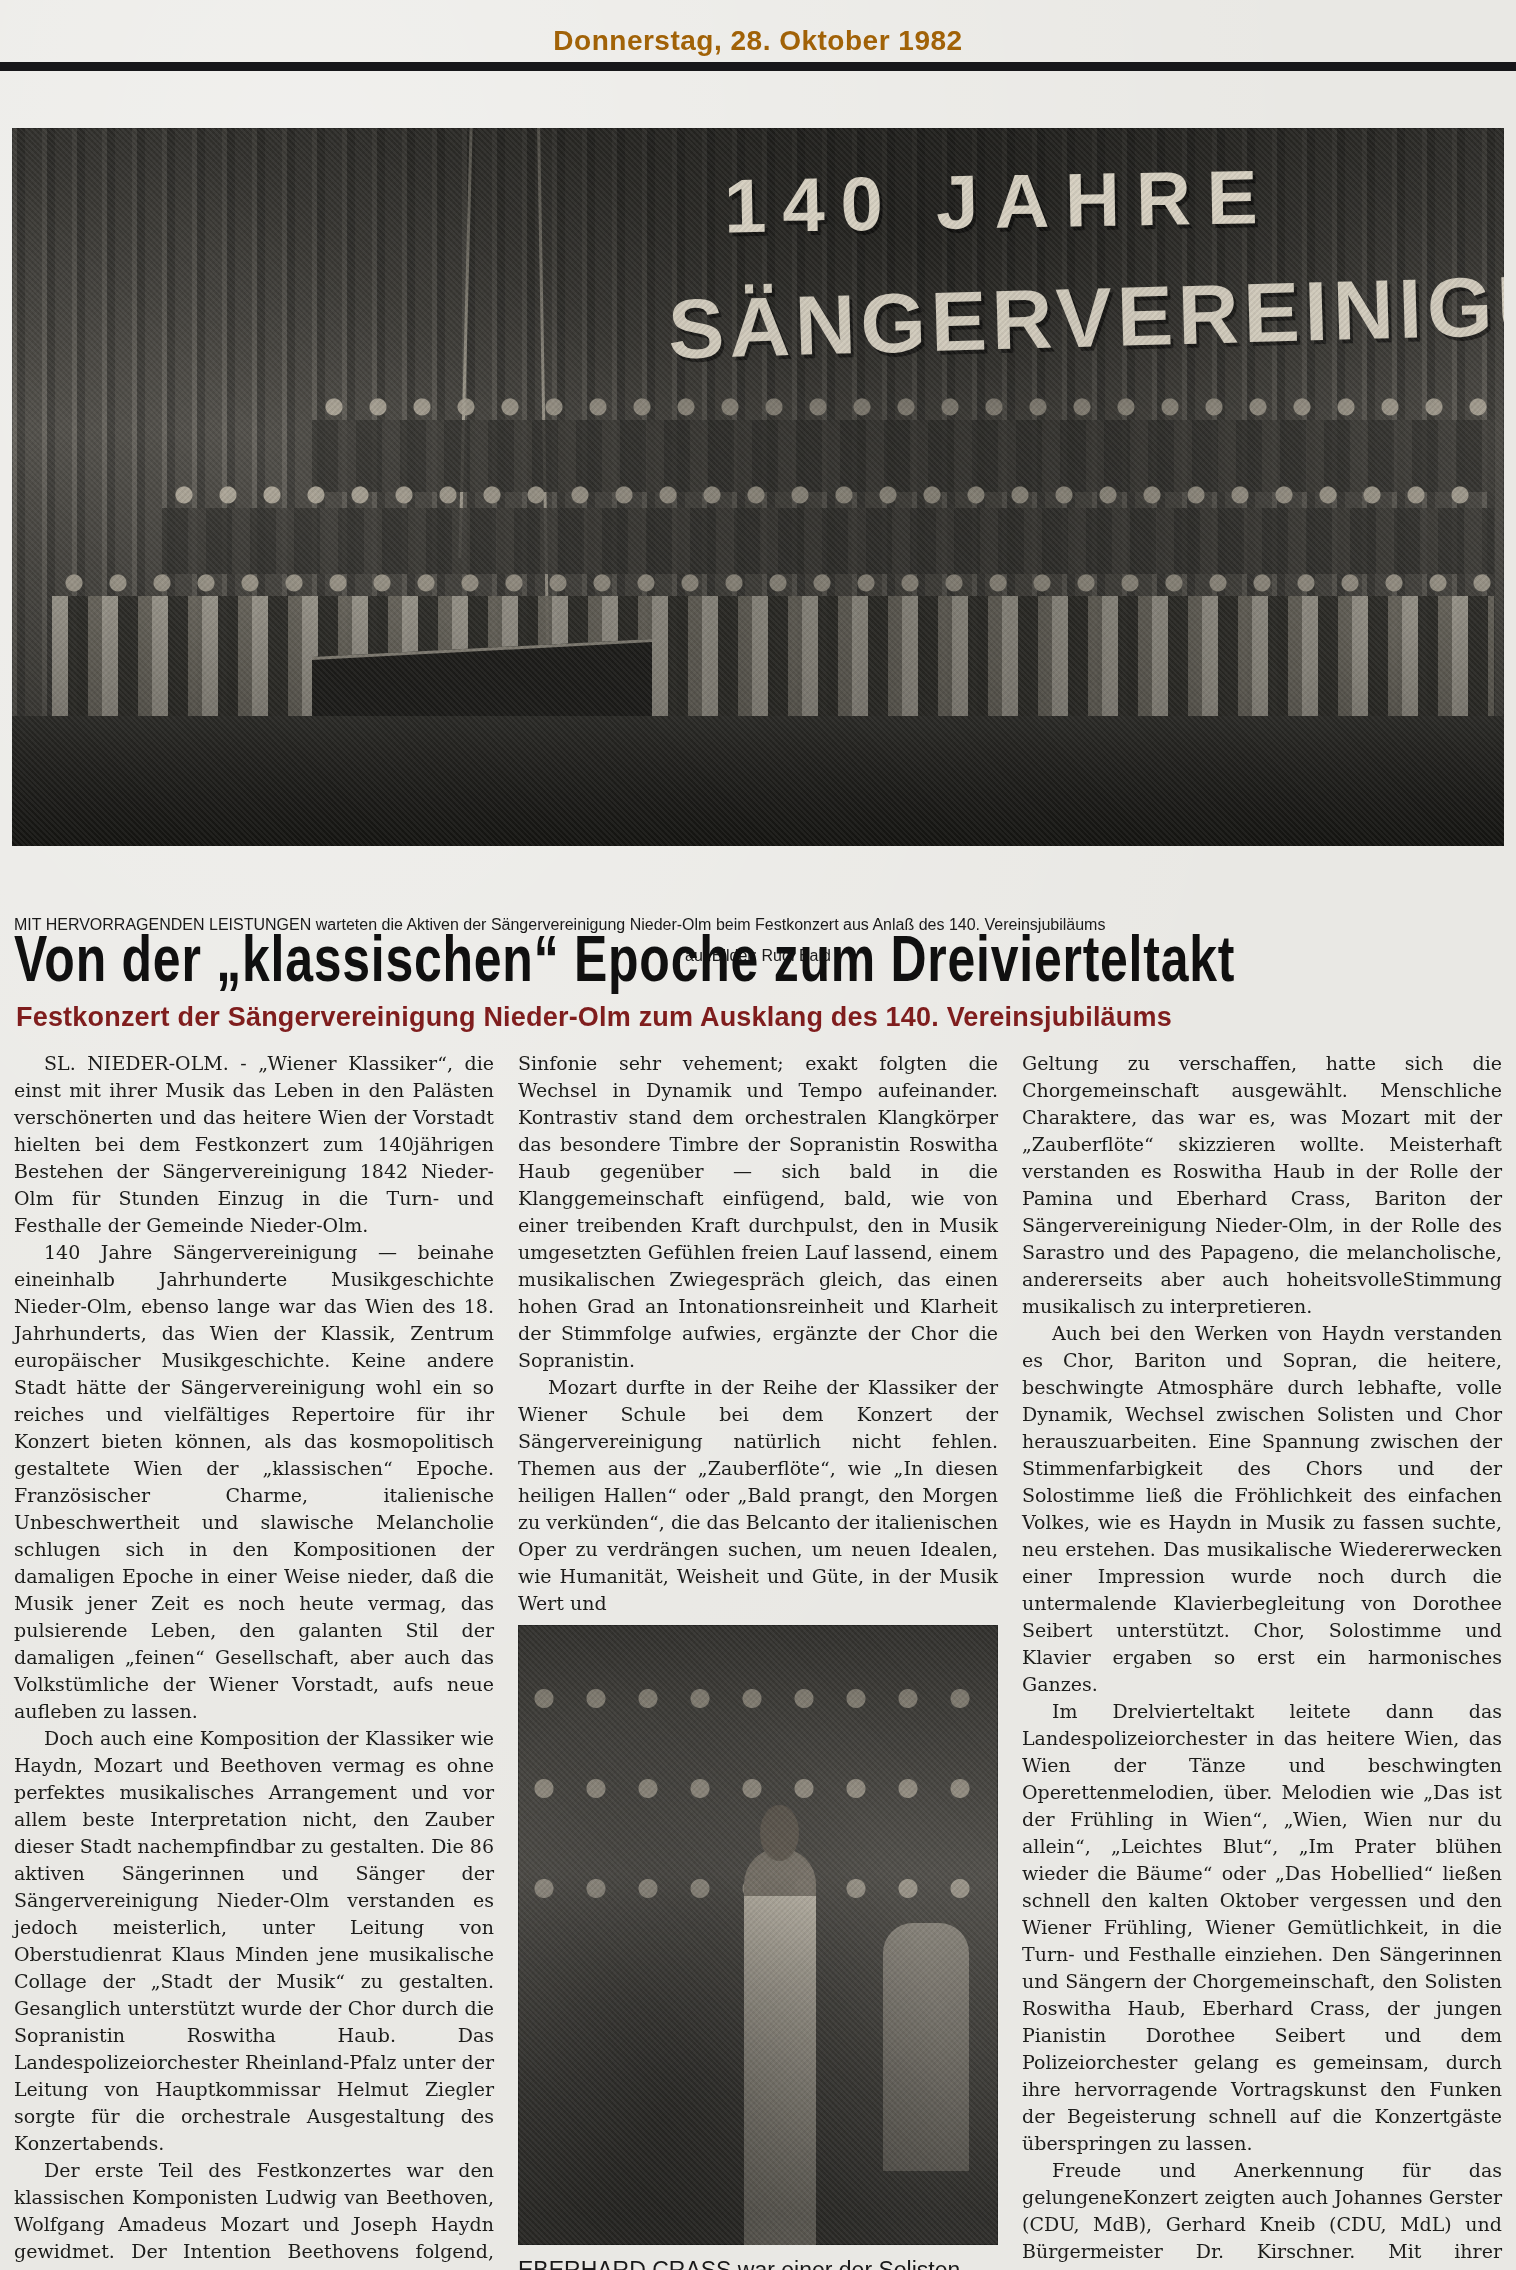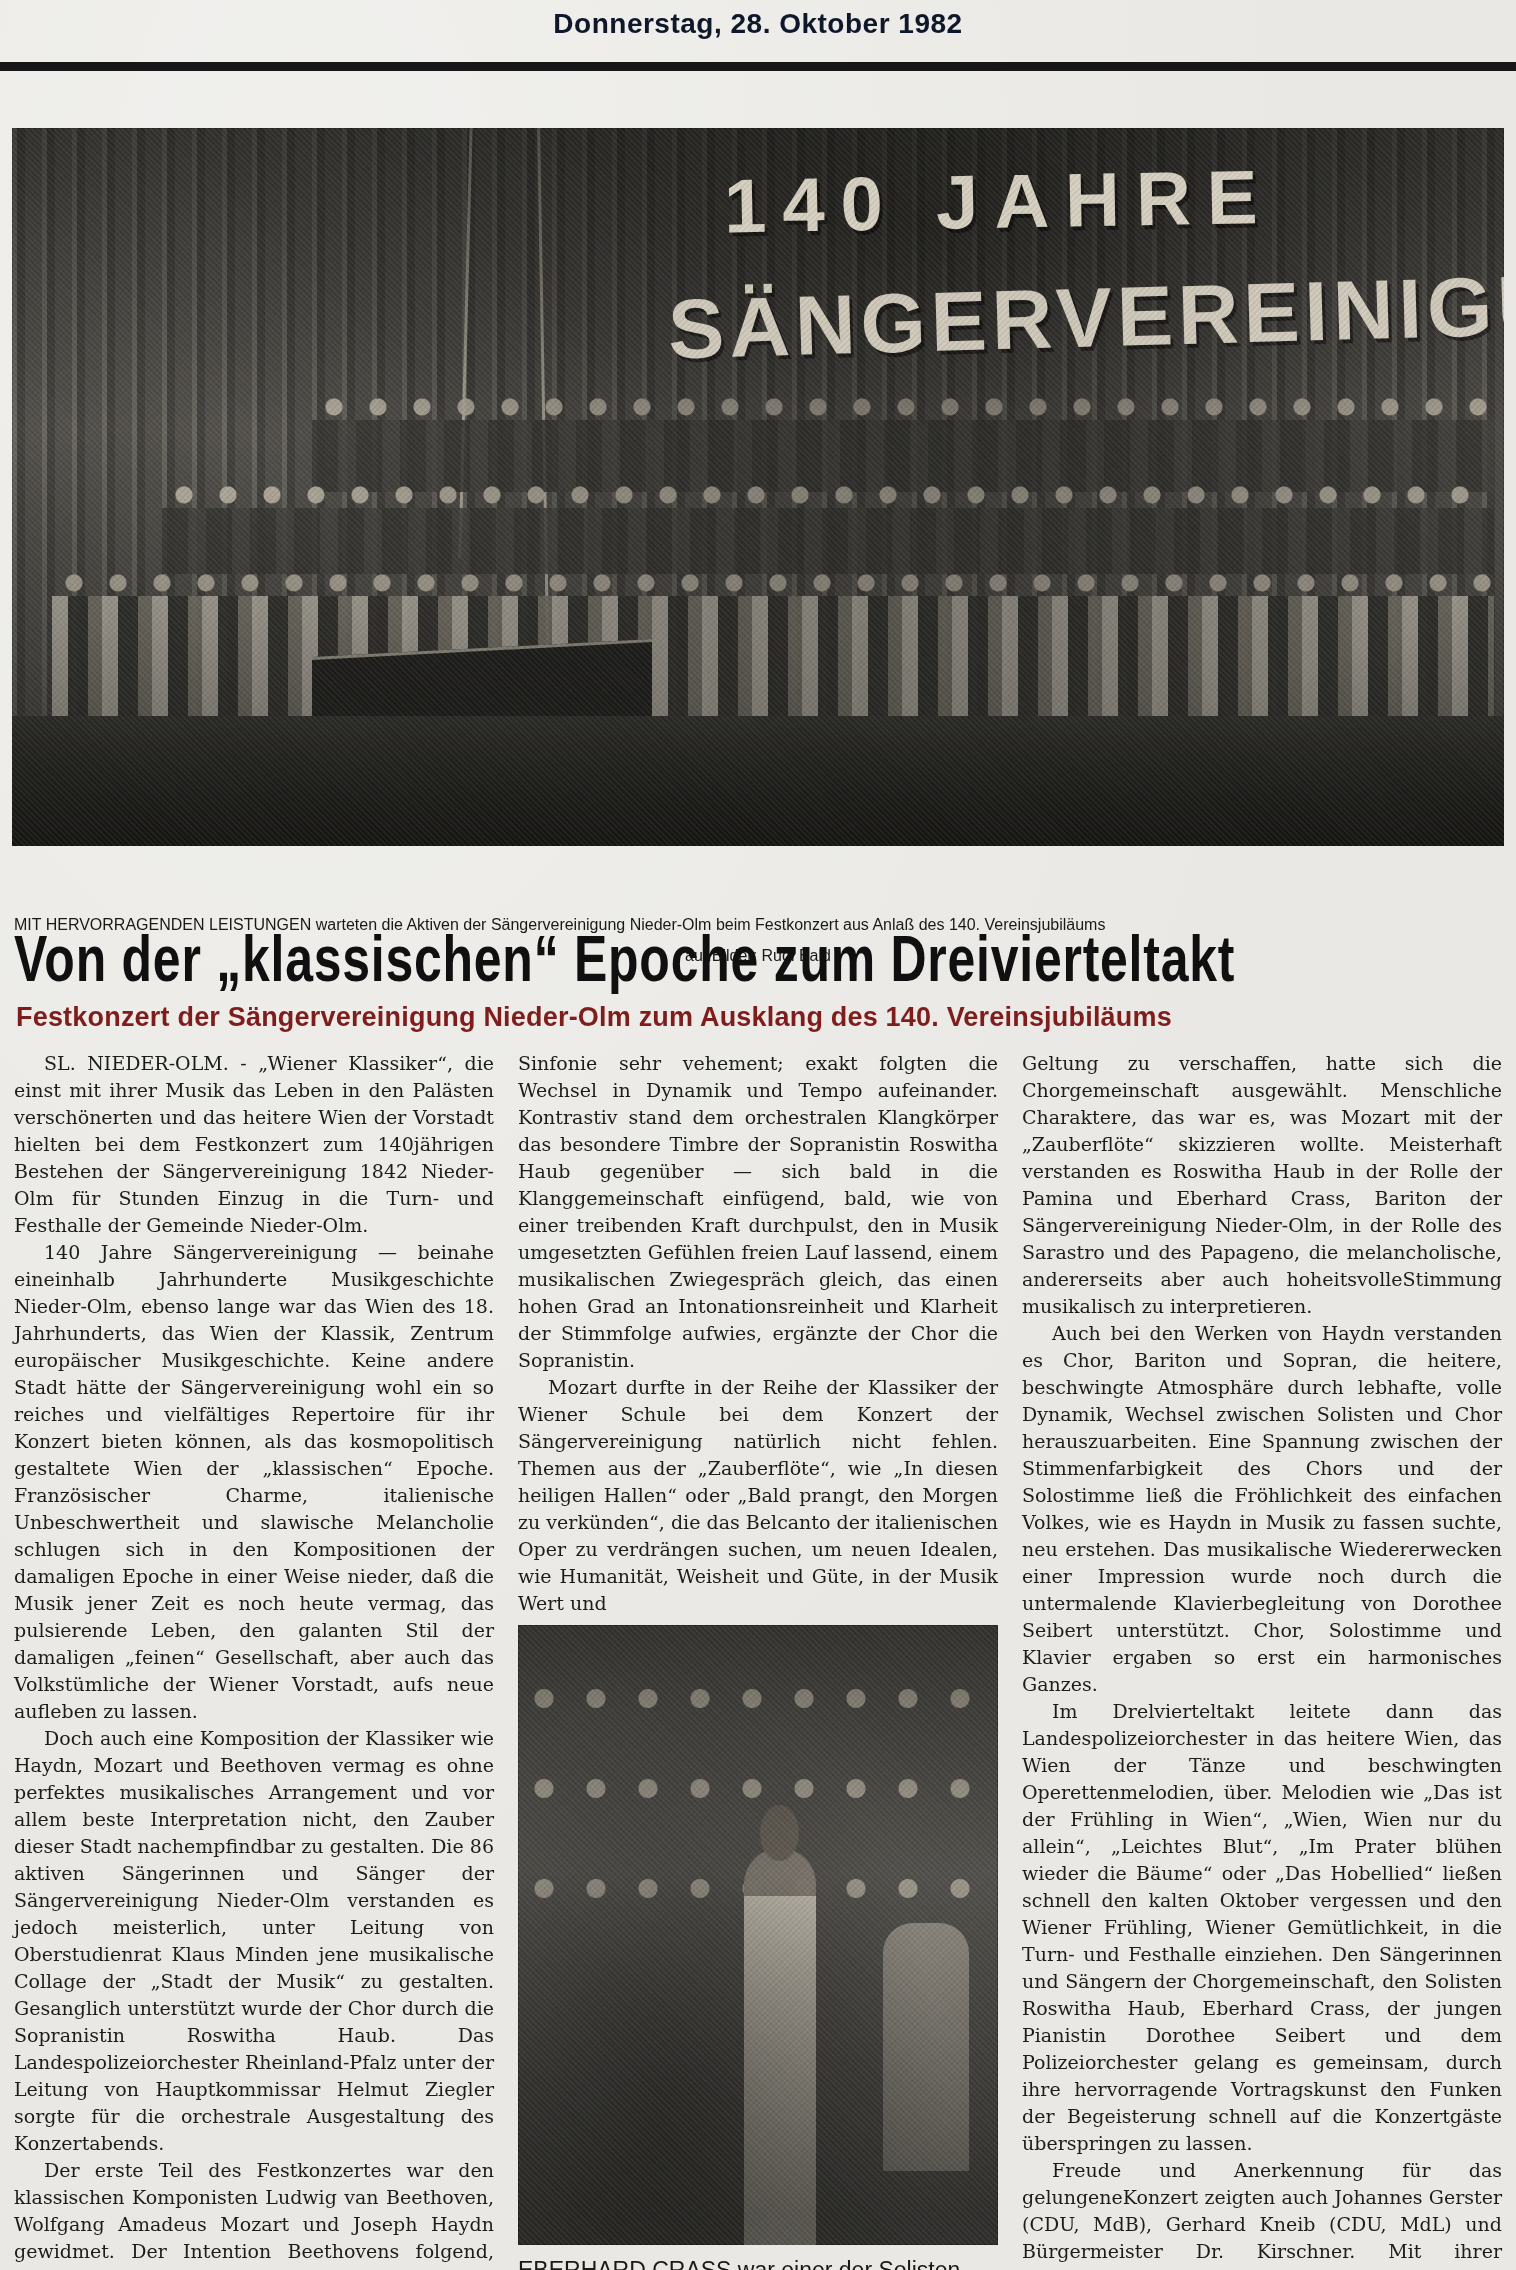--- a/index.html
+++ b/index.html
@@ -4,22 +4,22 @@
 <style>
   html,body{margin:0;padding:0;}
   body{
     width:1516px;height:2270px;position:relative;overflow:hidden;
     background:
       radial-gradient(ellipse at 20% 10%, rgba(255,255,255,.35), transparent 60%),
       #e9e8e4;
     font-family:"Liberation Sans",sans-serif;color:#1c1c1a;
   }
   .date-header{
-    position:absolute;top:8px;left:0;width:100%;text-align:center;
-    font-weight:700;font-size:28px;color:#0f172a;letter-spacing:.5px;
+    position:absolute;top:25px;left:0;width:100%;text-align:center;
+    font-weight:700;font-size:28px;color:#a16207;letter-spacing:.5px;
   }
   .top-rule{position:absolute;top:62px;left:0;width:1516px;height:9px;background:#17171a;}
 
   
   .photo-main{
     position:absolute;top:128px;left:12px;width:1492px;height:718px;
     background:#514f4a;overflow:hidden;box-shadow:0 0 0 1px #3a3a38 inset;
   }
   .curtain{
     position:absolute;inset:0;

